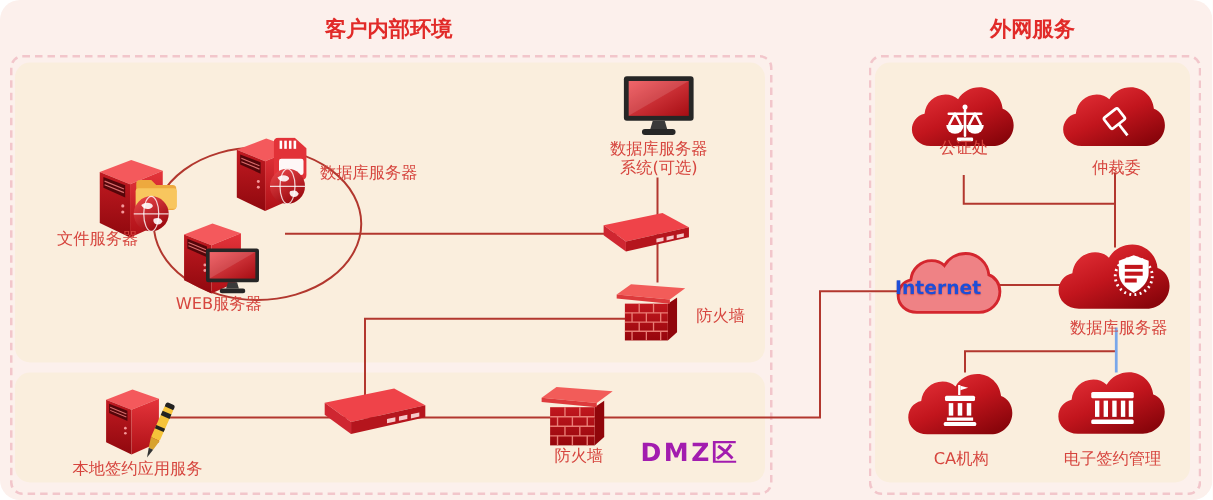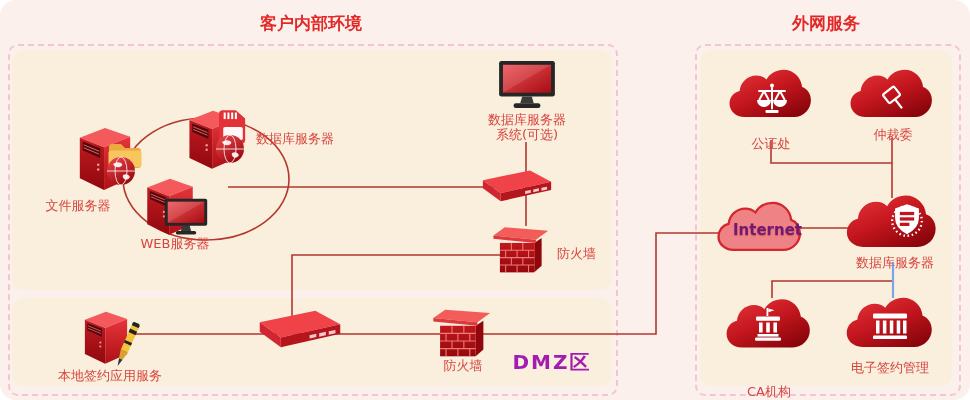--- a/index.html
+++ b/index.html
@@ -5,21 +5,21 @@
   html,body{margin:0;padding:0;background:#ffffff;}
   .stage{position:relative;width:970px;height:400px;overflow:hidden;
          font-family:"DejaVu Sans","Liberation Sans",sans-serif;background:#fff;}
   .bg{position:absolute;inset:0;background:#fcf0ec;border-radius:16px;}
   .panel{position:absolute;background:#faeedd;border-radius:12px;}
   .dashedbox{position:absolute;border:2px dashed #f2c6cb;border-radius:10px;}
   .title{position:absolute;font-size:17px;font-weight:bold;color:#e12a28;text-align:center;}
   .lbl{position:absolute;font-size:13px;color:#d6453e;text-align:center;white-space:nowrap;line-height:1.15;}
   .lbl.left{text-align:right;}
   .dmz{position:absolute;font-size:20px;font-weight:bold;color:#a21caf;letter-spacing:2px;text-align:center;}
-  .inet-text{position:absolute;font-size:15px;font-weight:bold;color:#701a75;text-align:right;
+  .inet-text{position:absolute;font-size:15px;font-weight:bold;color:#1d4ed8;text-align:left;
              text-shadow:0 1px 1px rgba(150,20,20,.4);}
   svg.node{position:absolute;overflow:visible;}
   .wires{position:absolute;left:0;top:0;}
 </style>
 </head>
 <body>
 
 <div class="stage">
   <div class="bg"></div>
 
@@ -231,21 +231,21 @@
 
   <svg class="node" style="left:74px;top:122px;" width="62" height="70">
       <use href="#sym-server"></use>
     </svg>
   <svg class="node" style="left:107px;top:138px;" width="36" height="32">
       <use href="#sym-folder"></use>
     </svg>
   <svg class="node" style="left:105px;top:155px;" width="32" height="32">
       <use href="#sym-globe"></use>
     </svg>
-  <div class="lbl" style="left:28px;width:100px;top:199px;">文件服务器</div>
+  <div class="lbl" style="left:28px;width:100px;top:185px;">文件服务器</div>
 
   <svg class="node" style="left:184px;top:105px;" width="58" height="66">
       <use href="#sym-server"></use>
     </svg>
   <svg class="node" style="left:219px;top:110px;" width="28" height="34" transform="">
       <use href="#sym-sdcard"></use>
     </svg>
   <svg class="node" style="left:214px;top:133px;" width="32" height="32">
       <use href="#sym-globe"></use>
     </svg>
@@ -290,21 +290,21 @@
       <use href="#sym-firewall"></use>
     </svg>
   <div class="lbl" style="left:424px;width:78px;top:359px;">防火墙</div>
 
   <svg class="node" style="left:726px;top:64px;" width="88" height="60">
       <use href="#sym-cloud"></use>
     </svg>
   <svg class="node" style="left:754px;top:81px;" width="36" height="36">
       <use href="#sym-scales"></use>
     </svg>
-  <div class="lbl" style="left:727px;width:88px;top:137px;">公证处</div>
+  <div class="lbl" style="left:727px;width:88px;top:112px;">公证处</div>
 
   <svg class="node" style="left:847px;top:64px;" width="88" height="60">
       <use href="#sym-cloud"></use>
     </svg>
   <svg class="node" style="left:877px;top:80px;" width="34" height="36">
       <use href="#sym-gavel"></use>
     </svg>
   <div class="lbl" style="left:849px;width:88px;top:128px;">仲裁委</div>
 
   <svg class="node" style="left:715px;top:199px;" width="88" height="56">
@@ -319,21 +319,21 @@
       <use href="#sym-seal"></use>
     </svg>
   <div class="lbl" style="left:843px;width:104px;top:256px;">数据库服务器</div>
 
   <svg class="node" style="left:723px;top:292px;" width="90" height="64">
       <use href="#sym-cloud"></use>
     </svg>
   <svg class="node" style="left:749px;top:306px;" width="38" height="40">
       <use href="#sym-bank"></use>
     </svg>
-  <div class="lbl" style="left:725px;width:88px;top:361px;margin-top:24px;">CA机构</div>
+  <div class="lbl" style="left:725px;width:88px;top:361px;">CA机构</div>
 
   <svg class="node" style="left:843px;top:290px;" width="92" height="66">
       <use href="#sym-cloud"></use>
     </svg>
   <svg class="node" style="left:870px;top:309px;" width="40" height="36">
       <use href="#sym-court"></use>
     </svg>
   <div class="lbl" style="left:838px;width:104px;top:361px;">电子签约管理</div>
 </div>
 

